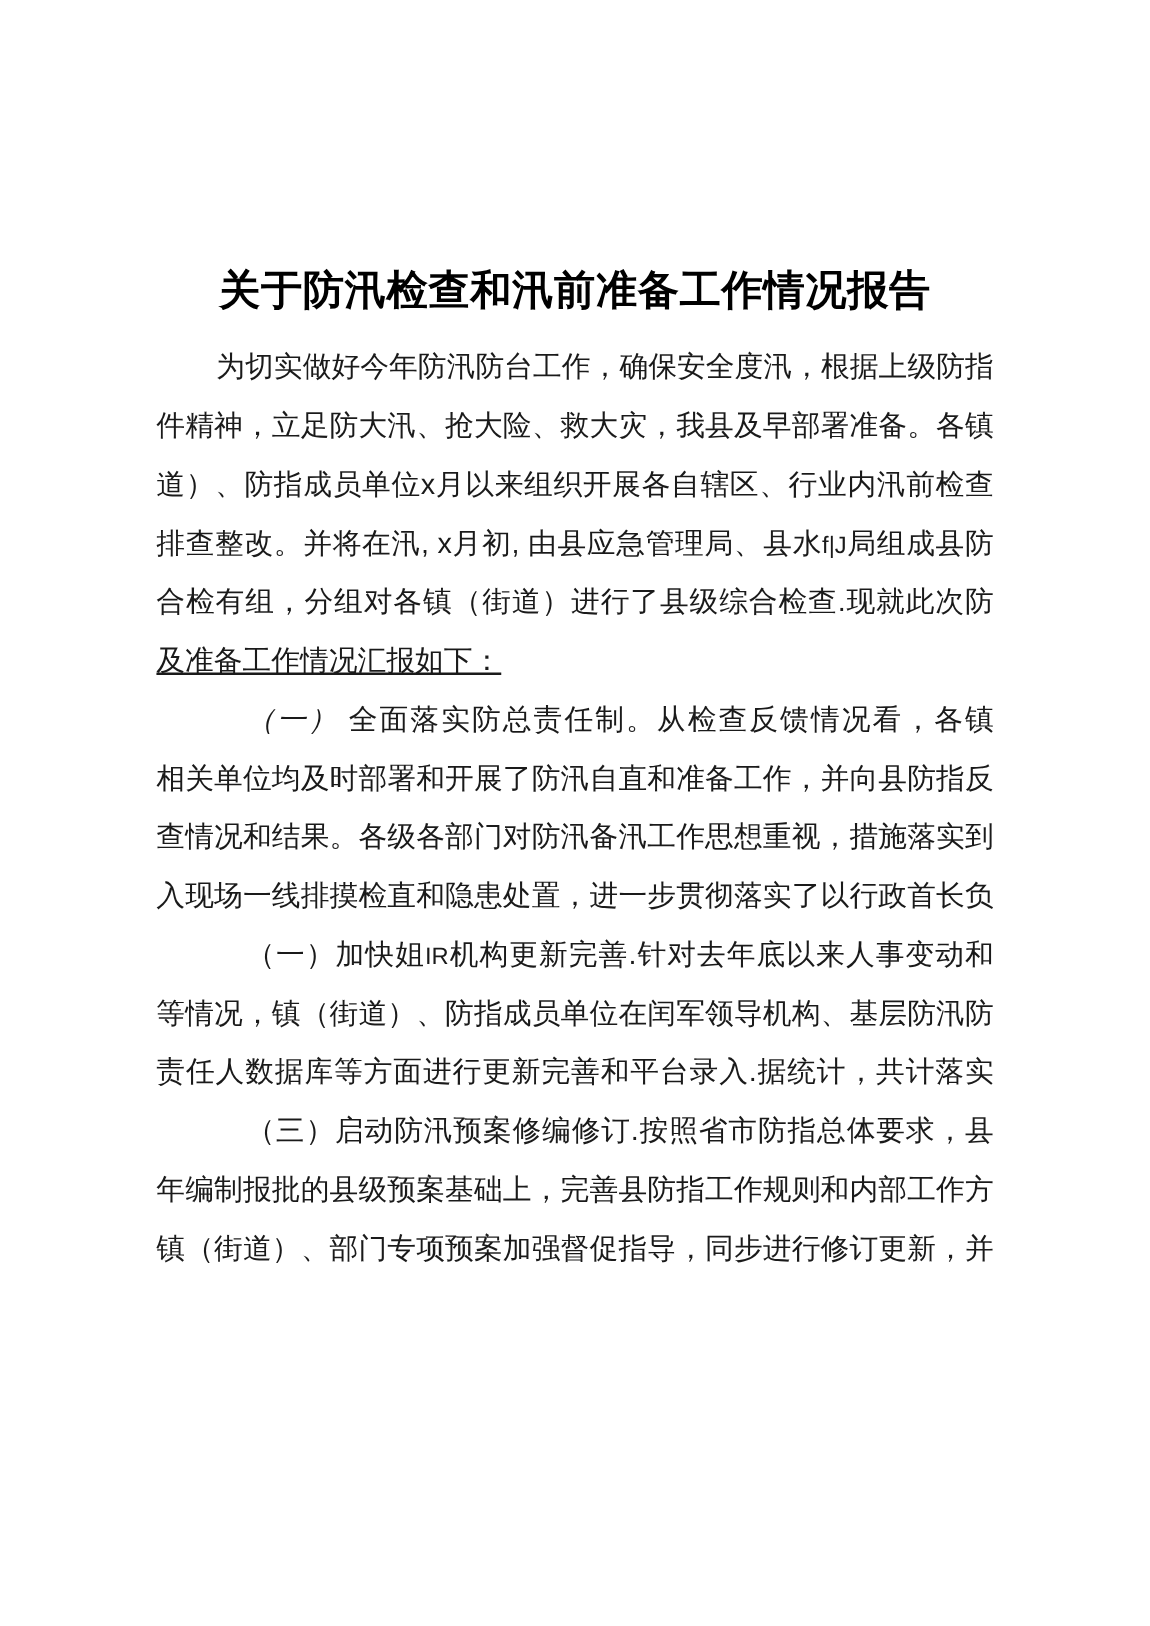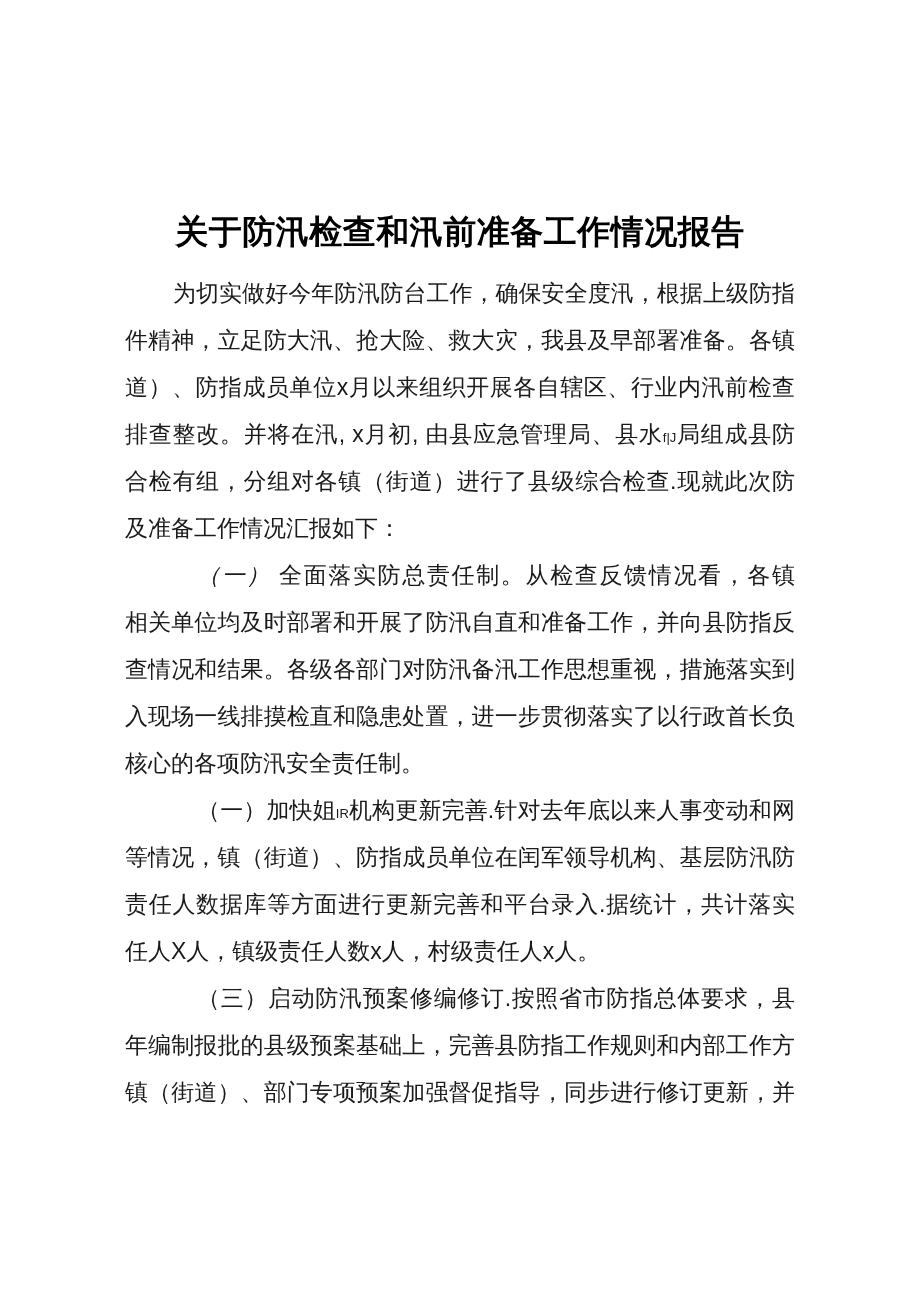--- a/index.html
+++ b/index.html
@@ -33,42 +33,41 @@
     color: #1a1a1a;
     text-align: justify;
     text-align-last: justify;
     overflow: hidden;
     box-sizing: border-box;
     width: 100%;
   }
   .t-line.last {
     text-align: left;
     text-align-last: left;
+    text-decoration: underline;
   }
   .seg-italic { font-style: italic; }
-  .seg-small  { font-size: 13px; }
+  .seg-small  { font-size: 19px; }
 </style>
 </head>
 <body>
 
 <div class="page">
   <div class="doc-title">关于防汛检查和汛前准备工作情况报告</div>
   <div class="doc-body" id="doc-body">
       <div class="t-line" style="padding-left: 48px;"><span>为切实做好今年防汛防台工作，确保安全度汛，根据上级防指有关文</span></div>
       <div class="t-line"><span>件精神，立足防大汛、抢大险、救大灾，我县及早部署准备。各镇（街</span></div>
       <div class="t-line"><span>道）、防指成员单位x月以来组织开展各自辖区、行业内汛前检查和隐患</span></div>
       <div class="t-line"><span>排查整改。并将在汛, x月初, 由县应急管理局、县水</span><span class="seg-small">f|J</span><span>局组成县防指联</span></div>
       <div class="t-line"><span>合检有组，分组对各镇（街道）进行了县级综合检查.现就此次防汛检查</span></div>
       <div class="t-line last"><span>及准备工作情况汇报如下：</span></div>
       <div class="t-line" style="padding-left: 72px;"><span class="seg-italic">（一）</span><span> 全面落实防总责任制。从检查反馈情况看，各镇（街道）、</span></div>
       <div class="t-line"><span>相关单位均及时部署和开展了防汛自直和准备工作，并向县防指反馈了自</span></div>
       <div class="t-line"><span>查情况和结果。各级各部门对防汛备汛工作思想重视，措施落实到位，深</span></div>
       <div class="t-line"><span>入现场一线排摸检直和隐患处置，进一步贯彻落实了以行政首长负责制为</span></div>
-      <div class="t-line last"><span>核心的各项防汛安全责任制。</span></div>
       <div class="t-line" style="padding-left: 72px;"><span>（一）加快姐</span><span class="seg-small">IR</span><span>机构更新完善.针对去年底以来人事变动和网格调整</span></div>
       <div class="t-line"><span>等情况，镇（街道）、防指成员单位在闰军领导机构、基层防汛防台网格</span></div>
       <div class="t-line"><span>责任人数据库等方面进行更新完善和平台录入.据统计，共计落实县级责</span></div>
-      <div class="t-line last"><span>任人X人，镇级责任人数x人，村级责任人x人。</span></div>
       <div class="t-line" style="padding-left: 72px;"><span>（三）启动防汛预案修编修订.按照省市防指总体要求，县防指在去</span></div>
       <div class="t-line"><span>年编制报批的县级预案基础上，完善县防指工作规则和内部工作方案。对</span></div>
       <div class="t-line"><span>镇（街道）、部门专项预案加强督促指导，同步进行修订更新，并将在汛</span></div>
     </div>
 </div>
 
 </body></html>

